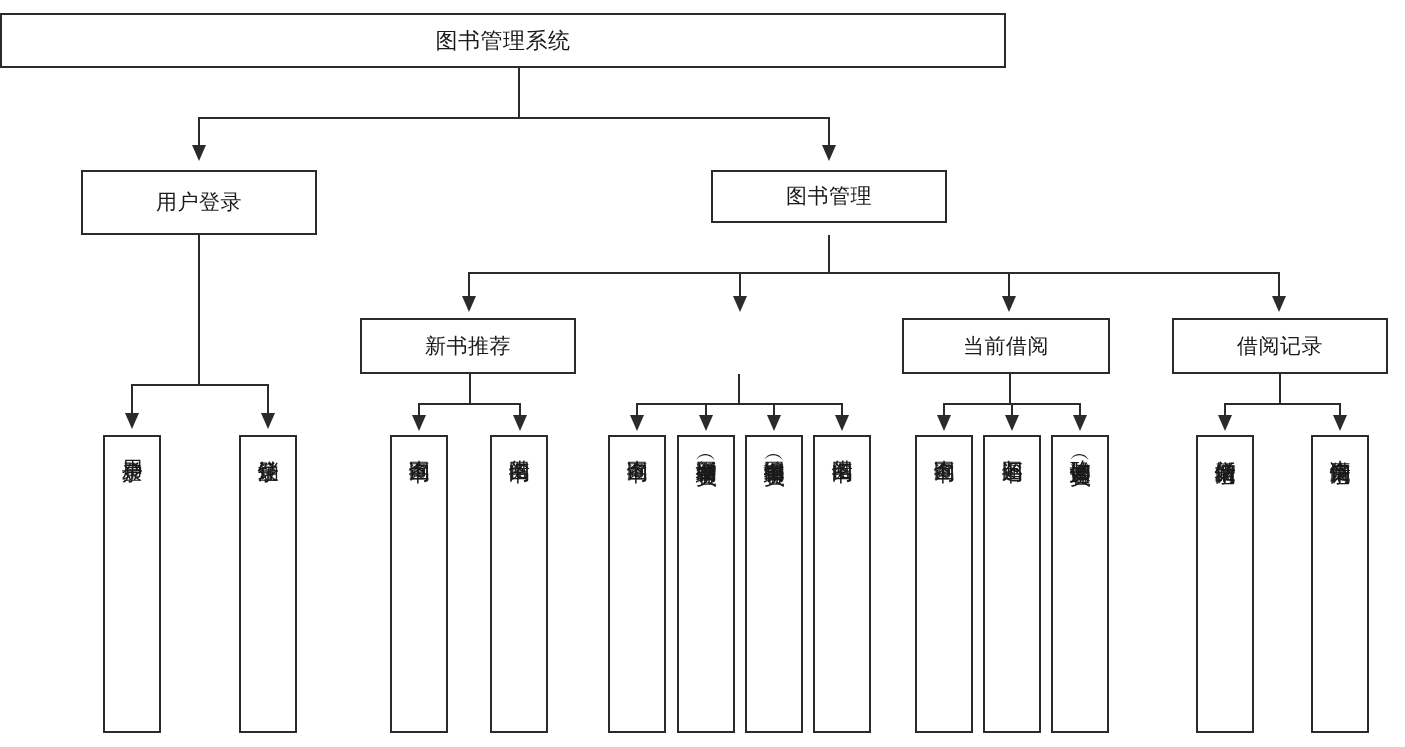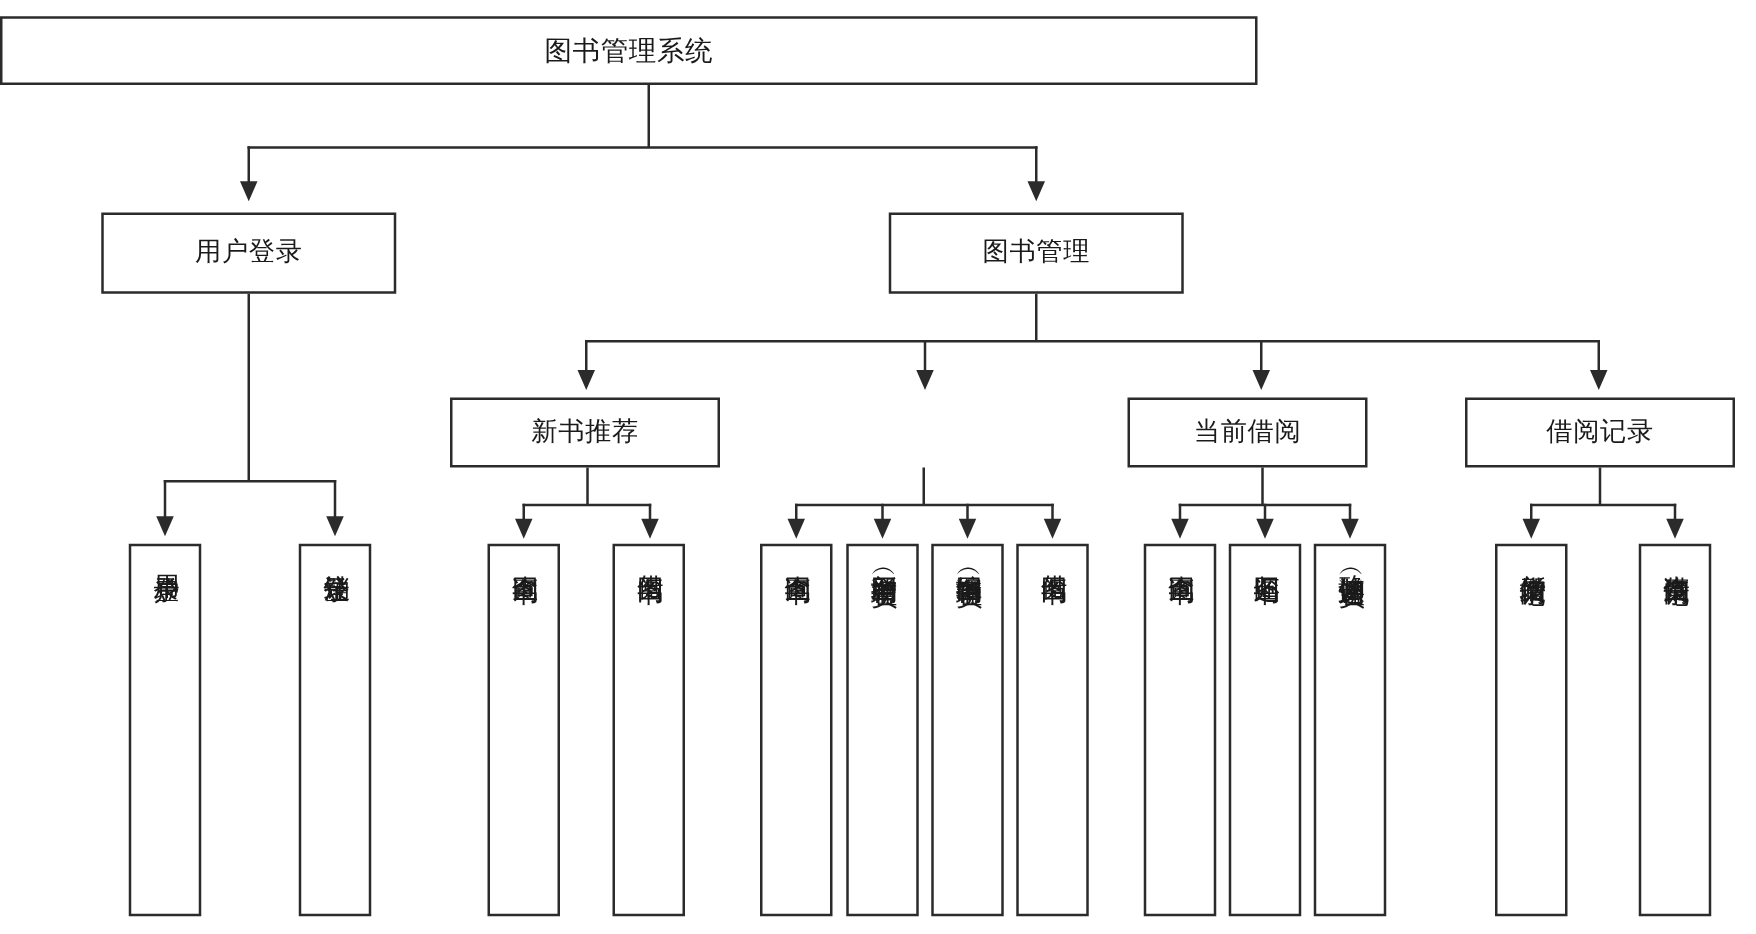--- a/index.html
+++ b/index.html
@@ -94,21 +94,21 @@
   <div class="hline" style="left:198px; top:117px; width:632px; height:2px;"></div>
   <div class="vline" style="left:198px; top:117px; width:2px; height:30px;"></div>
   <div class="arrow" style="left:192px; top:145px;"></div>
   <div class="vline" style="left:828px; top:117px; width:2px; height:30px;"></div>
   <div class="arrow" style="left:822px; top:145px;"></div>
 
   <div class="node lvl2" style="left:81px; top:170px; width:236px; height:65px;">
     <span class="label">用户登录</span>
   </div>
 
-  <div class="node lvl2" style="left:711px; top:170px; width:236px; height:65px;">
+  <div class="node lvl2" style="left:711px; top:170px; width:236px; height:53px;">
     <span class="label">图书管理</span>
   </div>
 
   <div class="vline" style="left:198px; top:235px; width:2px; height:150px;"></div>
   <div class="hline" style="left:131px; top:384px; width:138px; height:2px;"></div>
   <div class="vline" style="left:131px; top:384px; width:2px; height:31px;"></div>
   <div class="arrow" style="left:125px; top:413px;"></div>
   <div class="vline" style="left:267px; top:384px; width:2px; height:31px;"></div>
   <div class="arrow" style="left:261px; top:413px;"></div>
 
@@ -119,21 +119,21 @@
   <div class="vline" style="left:739px; top:272px; width:2px; height:26px;"></div>
   <div class="arrow" style="left:733px; top:296px;"></div>
   <div class="vline" style="left:1008px; top:272px; width:2px; height:26px;"></div>
   <div class="arrow" style="left:1002px; top:296px;"></div>
   <div class="vline" style="left:1278px; top:272px; width:2px; height:26px;"></div>
   <div class="arrow" style="left:1272px; top:296px;"></div>
 
   <div class="node lvl3" style="left:360px; top:318px; width:216px; height:56px;">
     <span class="label">新书推荐</span>
   </div>
-  <div class="node lvl3" style="left:902px; top:318px; width:192px; height:56px;">
+  <div class="node lvl3" style="left:902px; top:318px; width:208px; height:56px;">
     <span class="label">当前借阅</span>
   </div>
   <div class="node lvl3" style="left:1172px; top:318px; width:216px; height:56px;">
     <span class="label">借阅记录</span>
   </div>
 
   <div class="vline" style="left:469px; top:374px; width:2px; height:30px;"></div>
   <div class="hline" style="left:418px; top:403px; width:103px; height:2px;"></div>
   <div class="vline" style="left:418px; top:403px; width:2px; height:14px;"></div>
   <div class="arrow" style="left:412px; top:415px;"></div>

